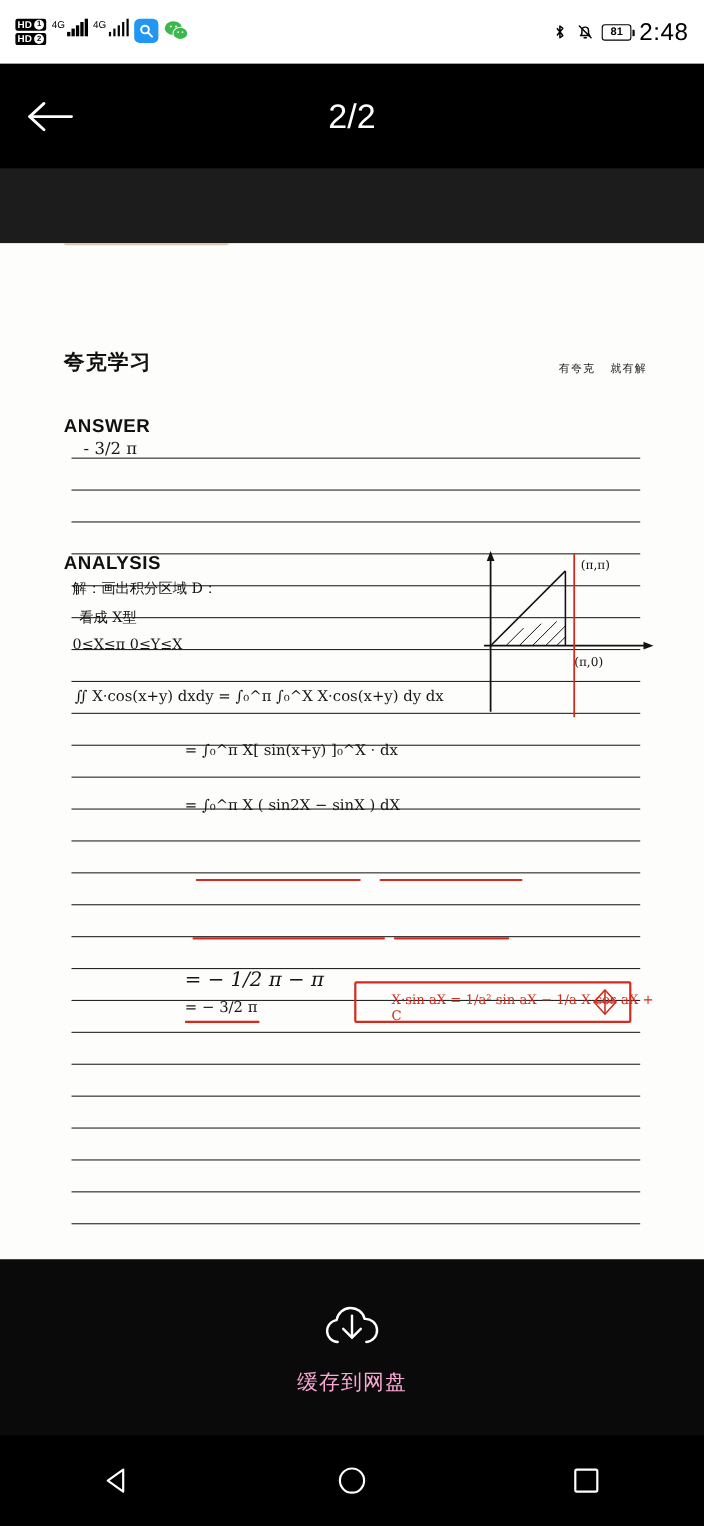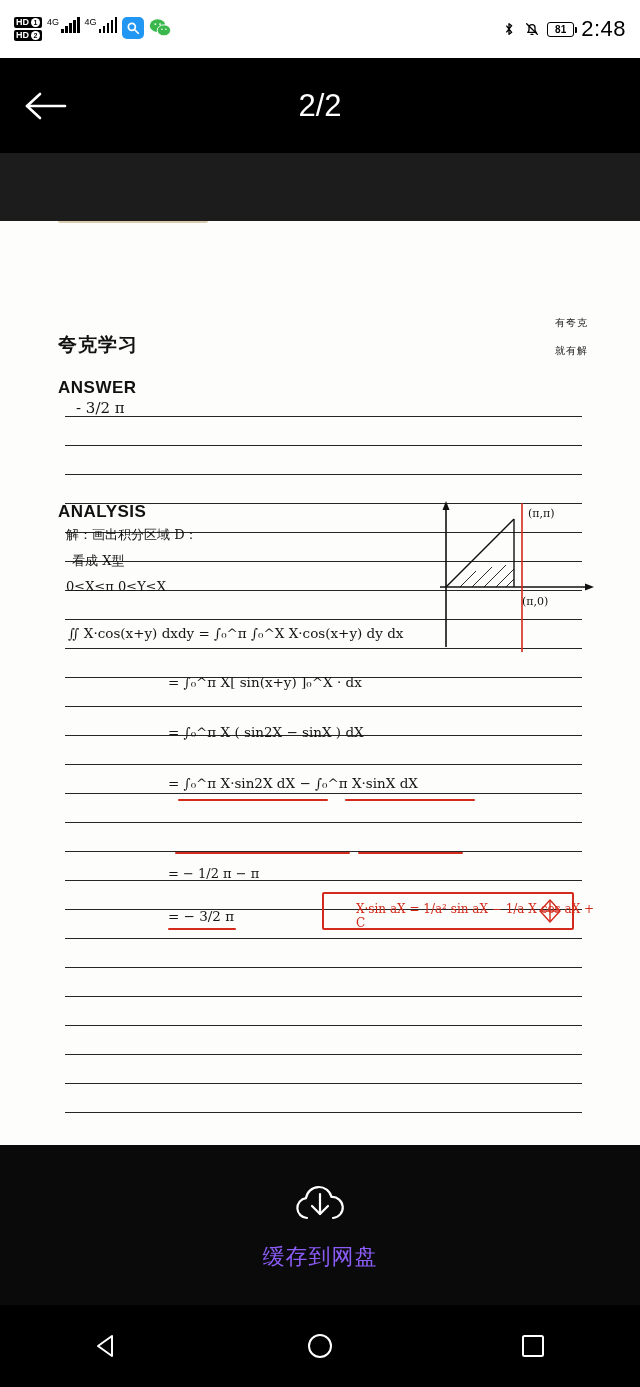--- a/index.html
+++ b/index.html
@@ -114,21 +114,21 @@
     position: absolute; top: 95px; left: 58px;
     width: 530px;
     display: flex; align-items: flex-end; justify-content: space-between;
   }
   .brand {
     font-size: 19px; font-weight: bold; color: #111;
     letter-spacing: 1px;
   }
   .brand-right {
     font-size: 10px; color: #222; letter-spacing: 1px;
-    display: flex; gap: 14px; flex-direction: column;
+    display: flex; gap: 14px;
   }
   .rule-lines { position: absolute; left: 65px; top: 0; width: 517px; height: 100%; }
   .rule-lines i {
     position: absolute; left: 0; width: 517px; height: 1px;
     background: #262626;
   }
   .section-label {
     position: absolute;
     font-size: 17px; font-weight: bold; color: #111;
     letter-spacing: 0.5px;
@@ -148,21 +148,21 @@
   
   .bottombar {
     position: absolute; top: 1145px; left: 0;
     width: 640px; height: 160px;
     background: #0a0a0a;
     display: flex; flex-direction: column;
     align-items: center; justify-content: center; gap: 10px;
     cursor: pointer;
   }
   .dl-icon { width: 54px; height: 54px; }
-  .dl-label { color: #8b5cf6; font-size: 22px; letter-spacing: 1px; }
+  .dl-label { color: #f9a8d4; font-size: 19px; letter-spacing: 1px; }
 
   
   .navbar {
     position: absolute; top: 1305px; left: 0;
     width: 640px; height: 82px;
     background: #000;
     display: flex; align-items: center; justify-content: space-around;
   }
   .nav-btn { width: 120px; height: 82px; display: flex; align-items: center; justify-content: center; cursor: pointer; }
 </style>
@@ -294,22 +294,21 @@
     <div class="hw" style="top:178px; left:76px; font-size:15px;">- 3/2 π</div>
 
     <div class="section-label" style="top:281px; left:58px;">ANALYSIS</div>
 
     <div class="hw" style="top:305px; left:66px; font-size:13px;">解：画出积分区域 D：</div>
     <div class="hw" style="top:331px; left:72px; font-size:13px;">看成 X型</div>
     <div class="hw" style="top:358px; left:66px; font-size:13px;">0≤X≤π   0≤Y≤X</div>
     <div class="hw" style="top:404px; left:68px; font-size:13.5px;">∬ X·cos(x+y) dxdy = ∫₀^π ∫₀^X X·cos(x+y) dy dx</div>
     <div class="hw" style="top:453px; left:168px; font-size:13.5px;">= ∫₀^π X[ sin(x+y) ]₀^X · dx</div>
     <div class="hw" style="top:503px; left:168px; font-size:13.5px;">= ∫₀^π X ( sin2X − sinX ) dX</div>
-    <div class="hw" style="top:554px; left:168px; font-size:13.5px;">= ∫₀^π X·sin2X dX − ∫₀^π X·sinX dX</div>
-    <div class="hw" style="top:645px; left:168px; font-size:13px;">=  − 1/2 π − π</div>
+    <div class="hw" style="top:659px; left:168px; font-size:18px;font-style:italic;">=  − 1/2 π − π</div>
     <div class="hw" style="top:687px; left:168px; font-size:13.5px;">=  − 3/2 π</div>
 
     <div class="underline-red" style="top:578px; left:178px; width:150px;"></div>
     <div class="underline-red" style="top:578px; left:345px; width:130px;"></div>
     <div class="underline-red" style="top:631px; left:175px; width:175px;"></div>
     <div class="underline-red" style="top:631px; left:358px; width:105px;"></div>
     <div class="underline-red" style="top:707px; left:168px; width:68px;"></div>
 
     <div class="redbox" style="top:671px; left:322px; width:252px; height:38px;"></div>
     <div class="hw red" style="top:681px; left:332px; font-size:12px; width:240px;margin-left:24px;">X·sin aX = 1/a² sin aX − 1/a X cos aX + C</div>

